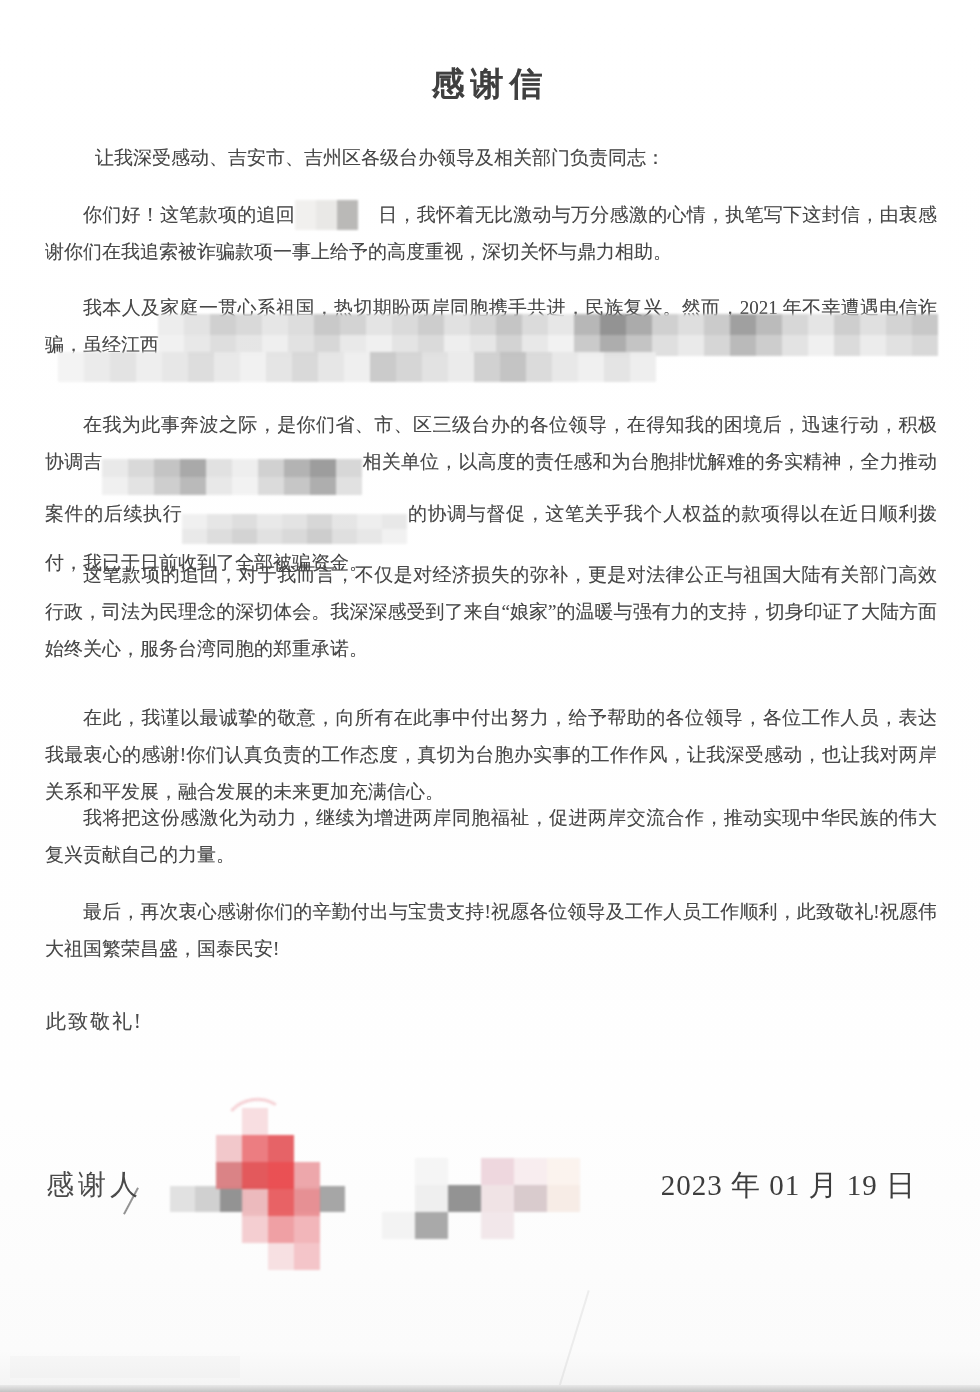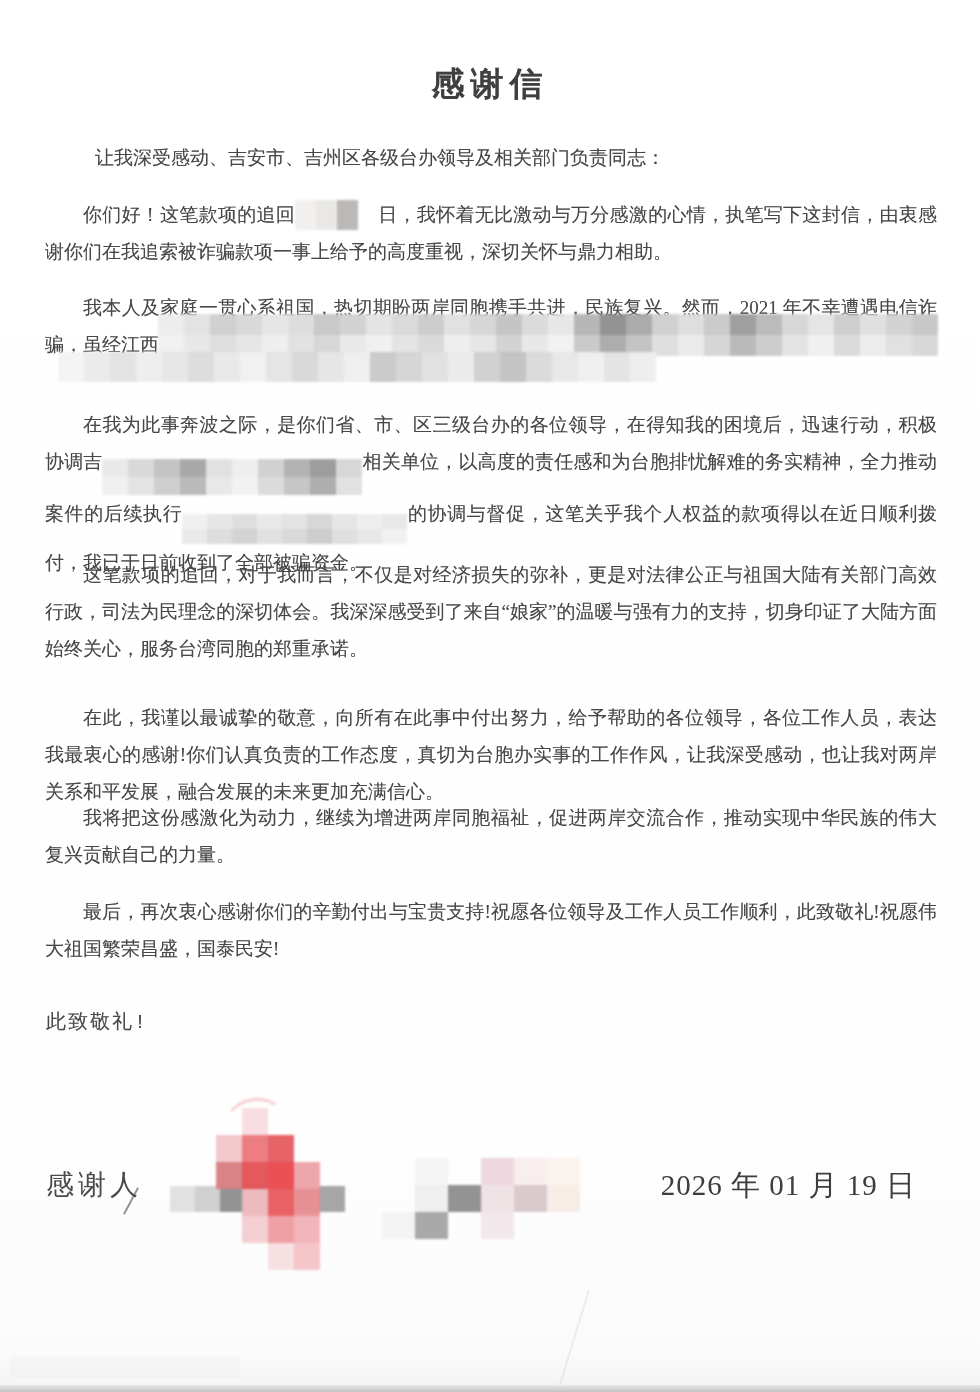--- a/index.html
+++ b/index.html
@@ -25,21 +25,21 @@
     text-shadow:0 0 0.5px rgba(70,70,70,.35);
   }
   .salutation{top:139px;text-indent:50px;}
   .p1{top:196px;}
   .p2{top:289px;}
   .p3{top:406px;}
   .p4{top:556px;}
   .p5{top:683px;margin-top:16px;}
   .p6{top:799px;}
   .p7{top:893px;}
-  .closing{position:absolute;left:46px;top:1008px;font-size:20px;letter-spacing:2px;color:#4a4a4a;text-shadow:0 0 0.5px rgba(70,70,70,.35);font-family:Liberation Mono, monospace;}
+  .closing{position:absolute;left:46px;top:1008px;font-size:20px;letter-spacing:2px;color:#4a4a4a;text-shadow:0 0 0.5px rgba(70,70,70,.35);}
   .signer{position:absolute;left:46px;top:1166px;font-size:28px;letter-spacing:4px;color:#4a4a4a;}
   .date{position:absolute;right:64px;top:1166px;font-size:29px;letter-spacing:1px;color:#3d3d3d;}
   .mosaic{filter:blur(1px);opacity:.96;}
   .mosaic.inline{display:inline-grid;vertical-align:-9px;}
   .mosaic.abs{position:absolute;display:grid;}
   .m1{margin-right:20px;}
   .m2{left:158px;top:314px;}
   .m3{left:58px;top:352px;}
   .m6{left:170px;top:1186px;z-index:1;}
   .m7{left:216px;top:1108px;z-index:2;}
@@ -275,19 +275,19 @@
       <div style="background: rgb(216, 201, 204);"></div>
       <div style="background: rgb(247, 236, 230);"></div>
       <div style="background: rgb(243, 243, 243);"></div>
       <div style="background: rgb(166, 166, 166);"></div>
       <div></div>
       <div style="background: rgb(242, 231, 234);"></div>
       <div></div>
       <div></div>
     </div>
 
-  <div class="date">2026 年 01 月 19 日</div>
+  <div class="date">2023 年 01 月 19 日</div>
 
   <div class="crease"></div>
   <div class="smudge"></div>
   <div class="scan-edge"></div>
 
 </div>
 
 </body></html>

